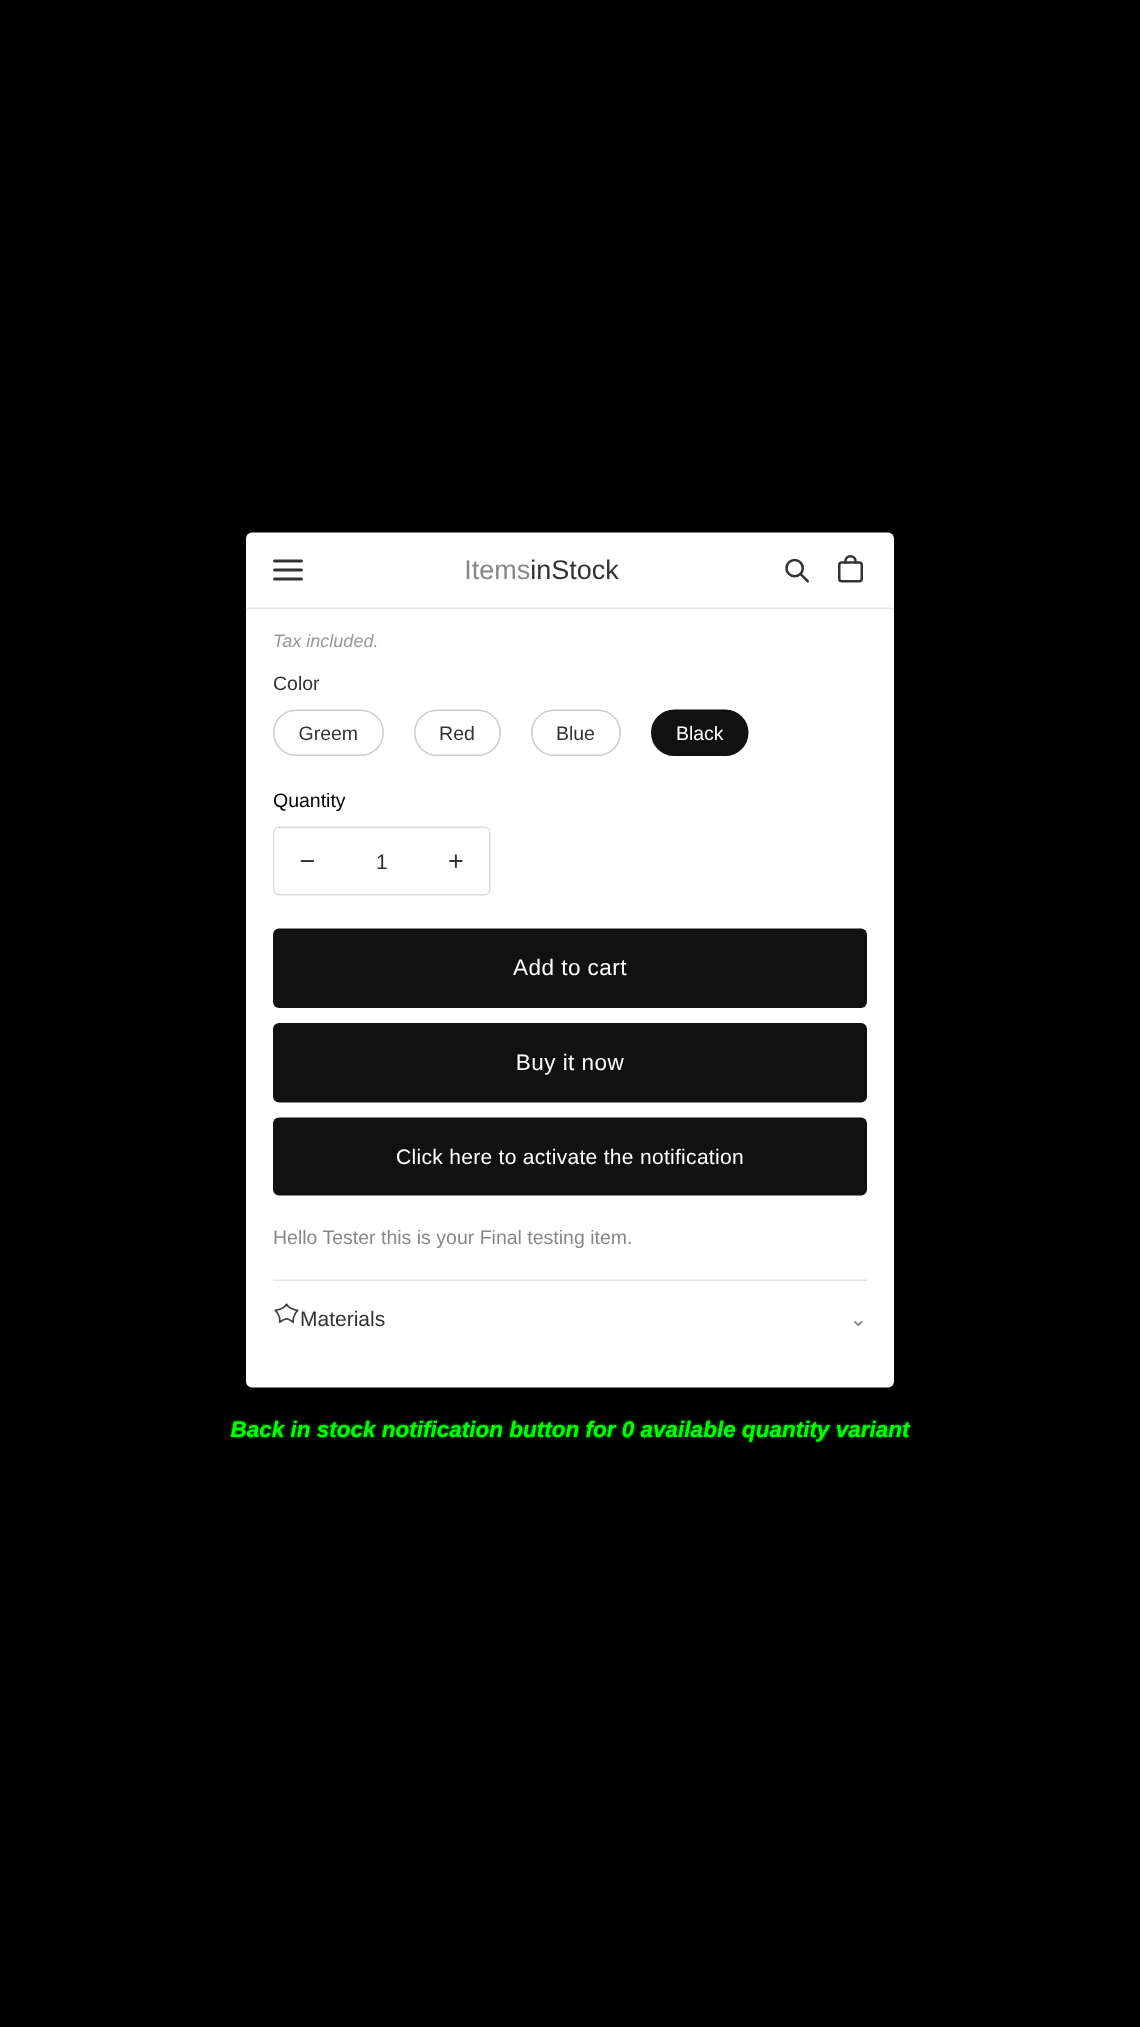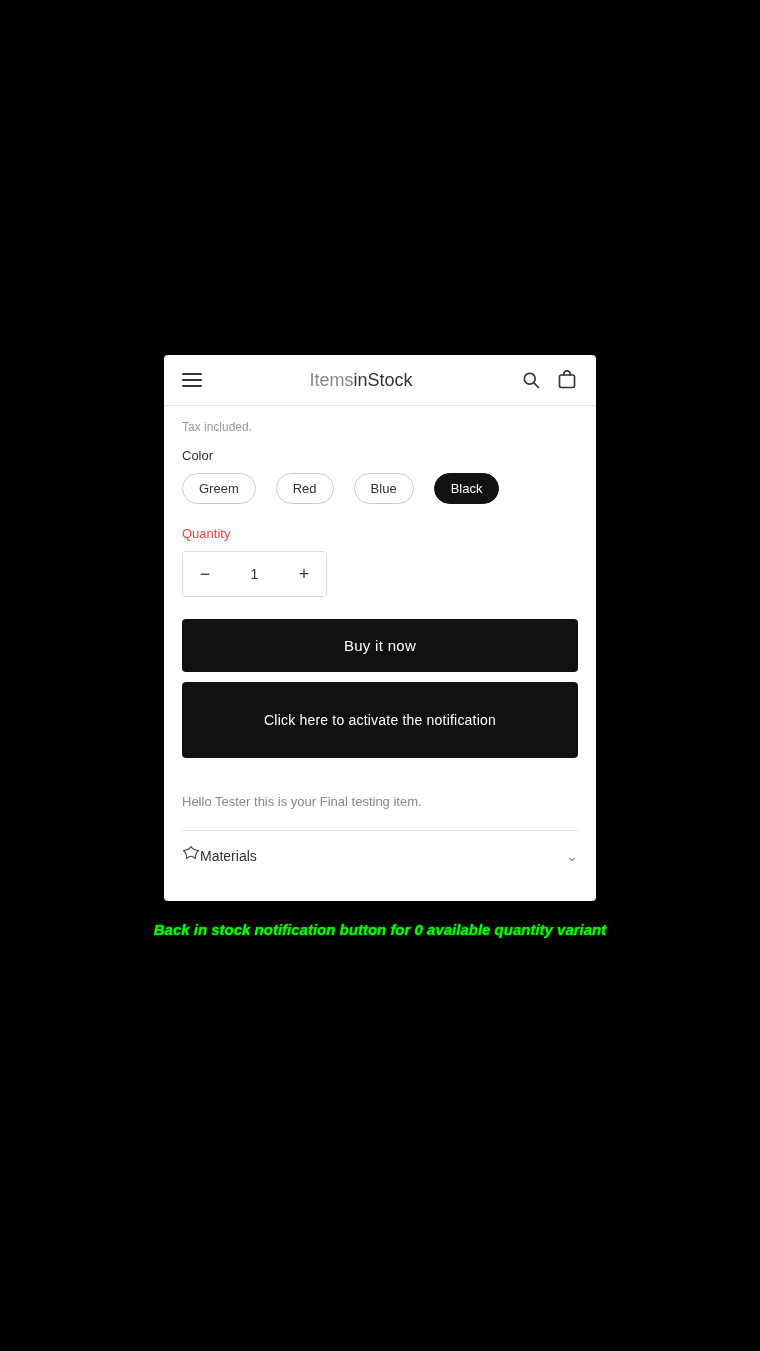--- a/index.html
+++ b/index.html
@@ -69,20 +69,21 @@
 
     
     .card-body {
       padding: 14px 18px 20px;
     }
 
     .tax-label {
       font-size: 12px;
       color: #999;
       margin-bottom: 14px;
+      font-style: italic;
     }
 
     .section-label {
       font-size: 13px;
       color: #333;
       margin-bottom: 10px;
       font-weight: 500;
     }
 
     
@@ -105,21 +106,21 @@
     .color-btn.selected {
       background: #111;
       color: #fff;
       border-color: #111;
       font-weight: 500;
     }
 
     
     .quantity-label {
       font-size: 13px;
-      color: #ef4444;
+      color: #000000;
       margin-bottom: 10px;
       font-weight: 500;
     }
     .quantity-control {
       display: flex;
       align-items: center;
       border: 1.5px solid #ddd;
       border-radius: 4px;
       width: 145px;
       margin-bottom: 22px;
@@ -172,30 +173,30 @@
       border: none;
       border-radius: 4px;
       cursor: pointer;
       text-align: center;
       margin-bottom: 10px;
       letter-spacing: 0.3px;
     }
     .btn-notification {
       display: block;
       width: 100%;
-      padding: 30px;
+      padding: 18px;
       background: #111;
       color: #fff;
       font-size: 14px;
       font-weight: 500;
       border: none;
       border-radius: 4px;
       cursor: pointer;
       text-align: center;
-      margin-bottom: 34px;
+      margin-bottom: 18px;
       letter-spacing: 0.2px;
     }
 
     
     .description {
       font-size: 13px;
       color: #888;
       margin-bottom: 18px;
       line-height: 1.5;
     }
@@ -282,20 +283,21 @@
       <button class="color-btn selected">Black</button>
     </div>
 
     <div class="quantity-label">Quantity</div>
     <div class="quantity-control">
       <button class="qty-btn">−</button>
       <span class="qty-value">1</span>
       <button class="qty-btn">+</button>
     </div>
 
+    <button class="btn-add-cart">Add to cart</button>
 
     <button class="btn-buy-now">Buy it now</button>
 
     <button class="btn-notification">Click here to activate the notification</button>
 
     <div class="description">Hello Tester this is your Final testing item.</div>
 
     <div class="accordion-item">
       <div class="accordion-left">
         <span>

